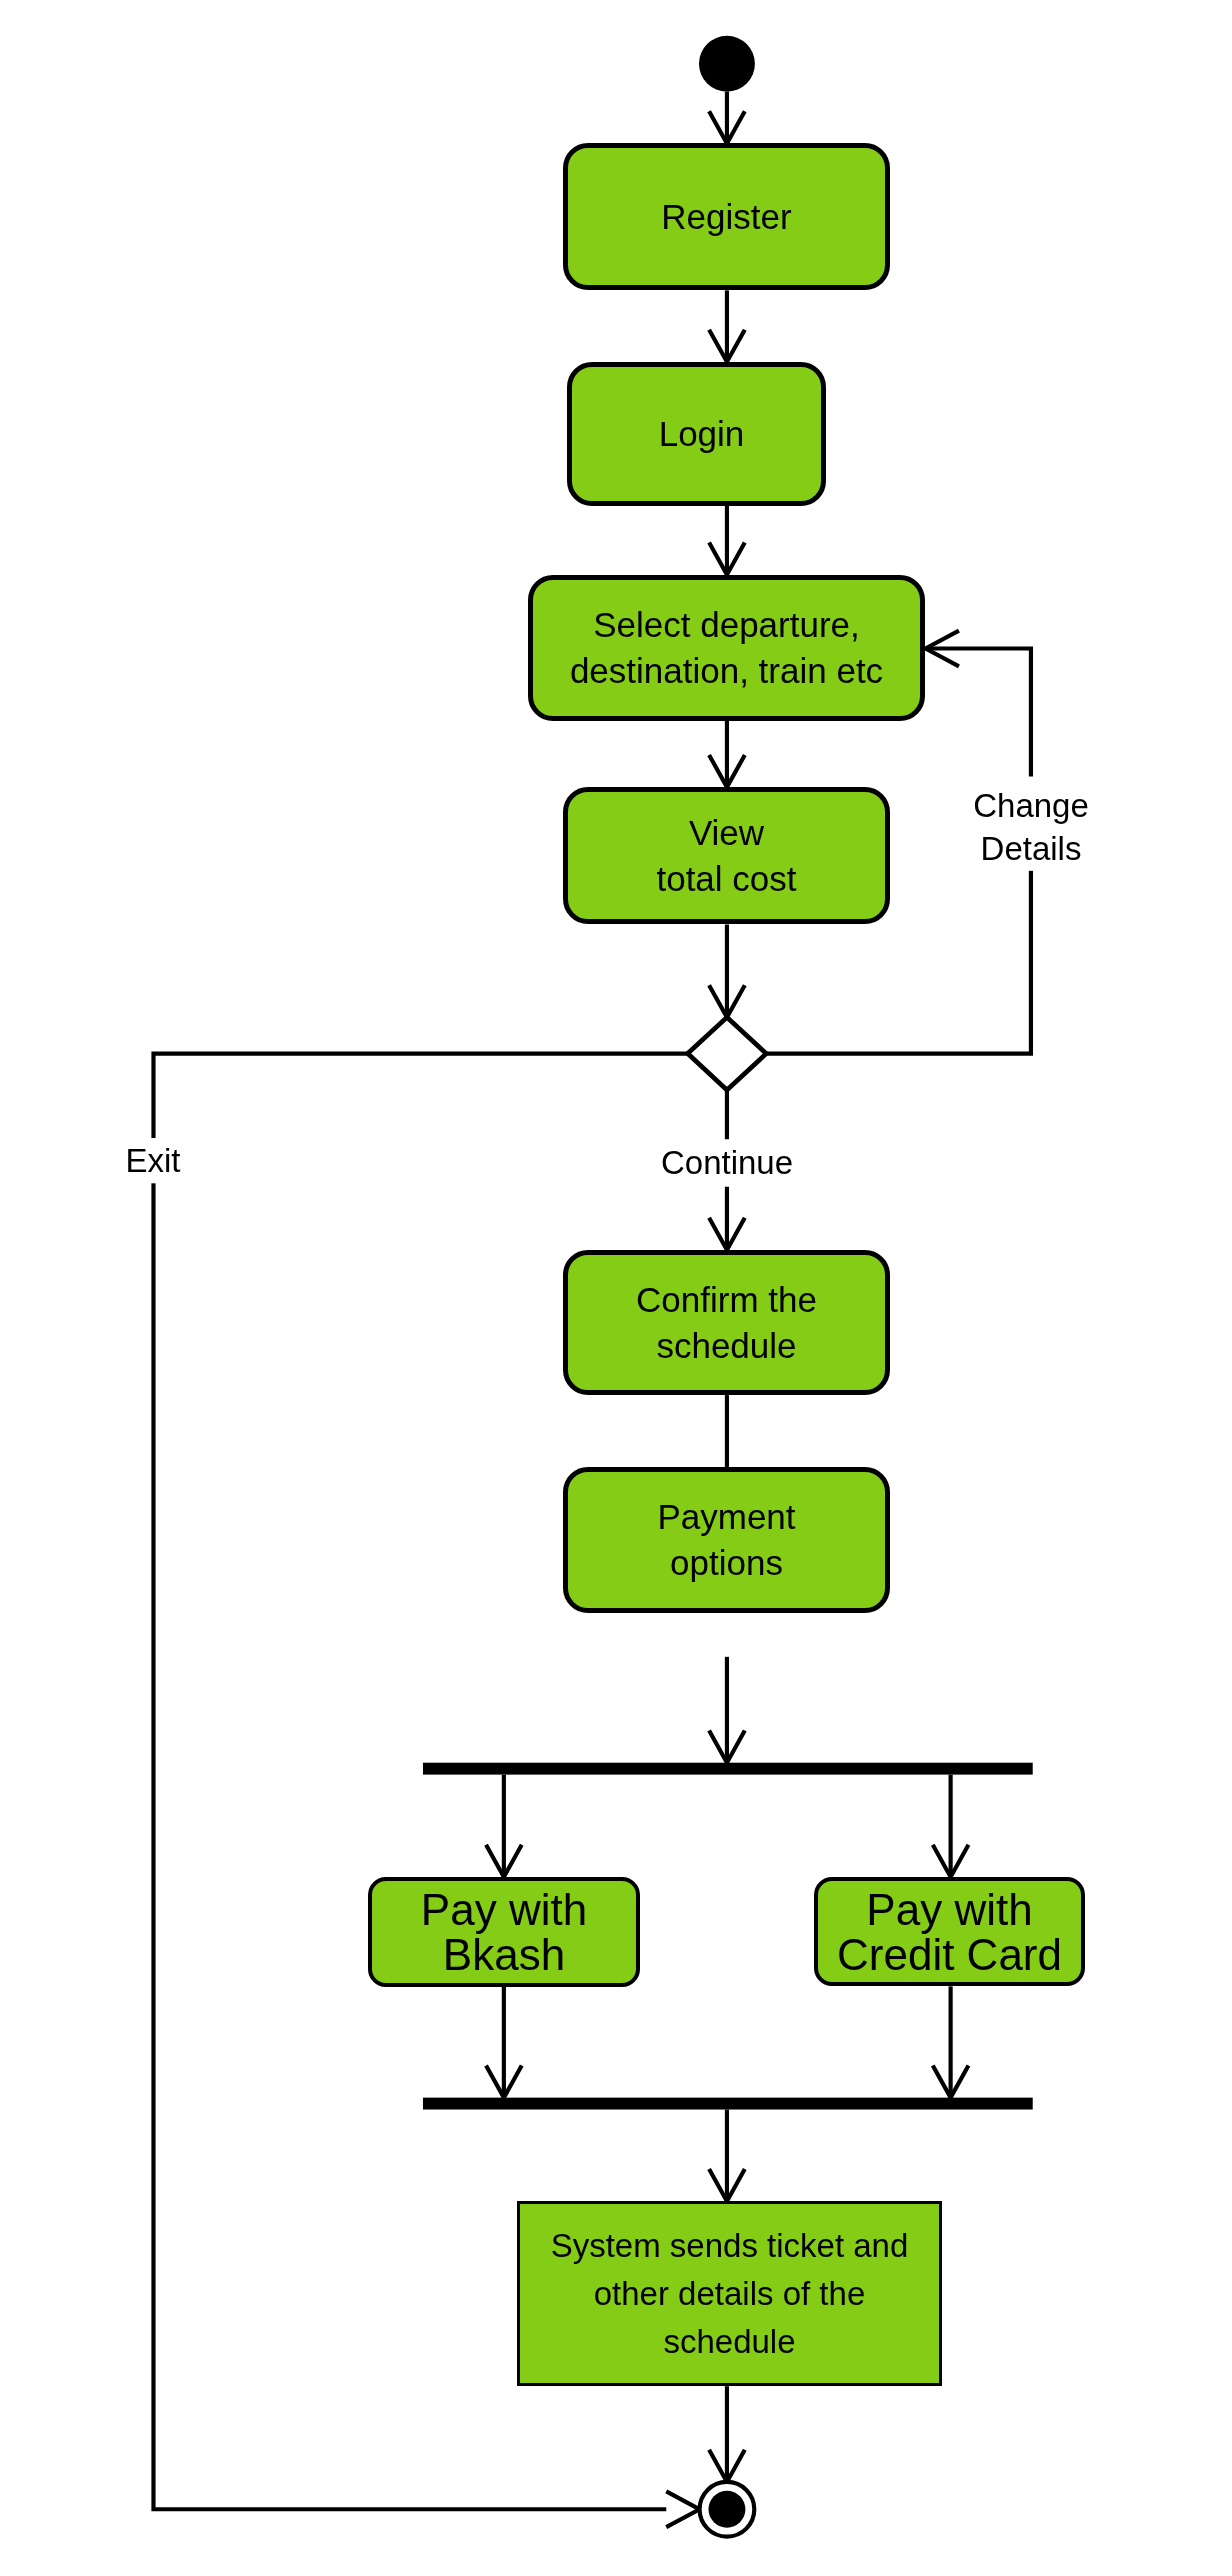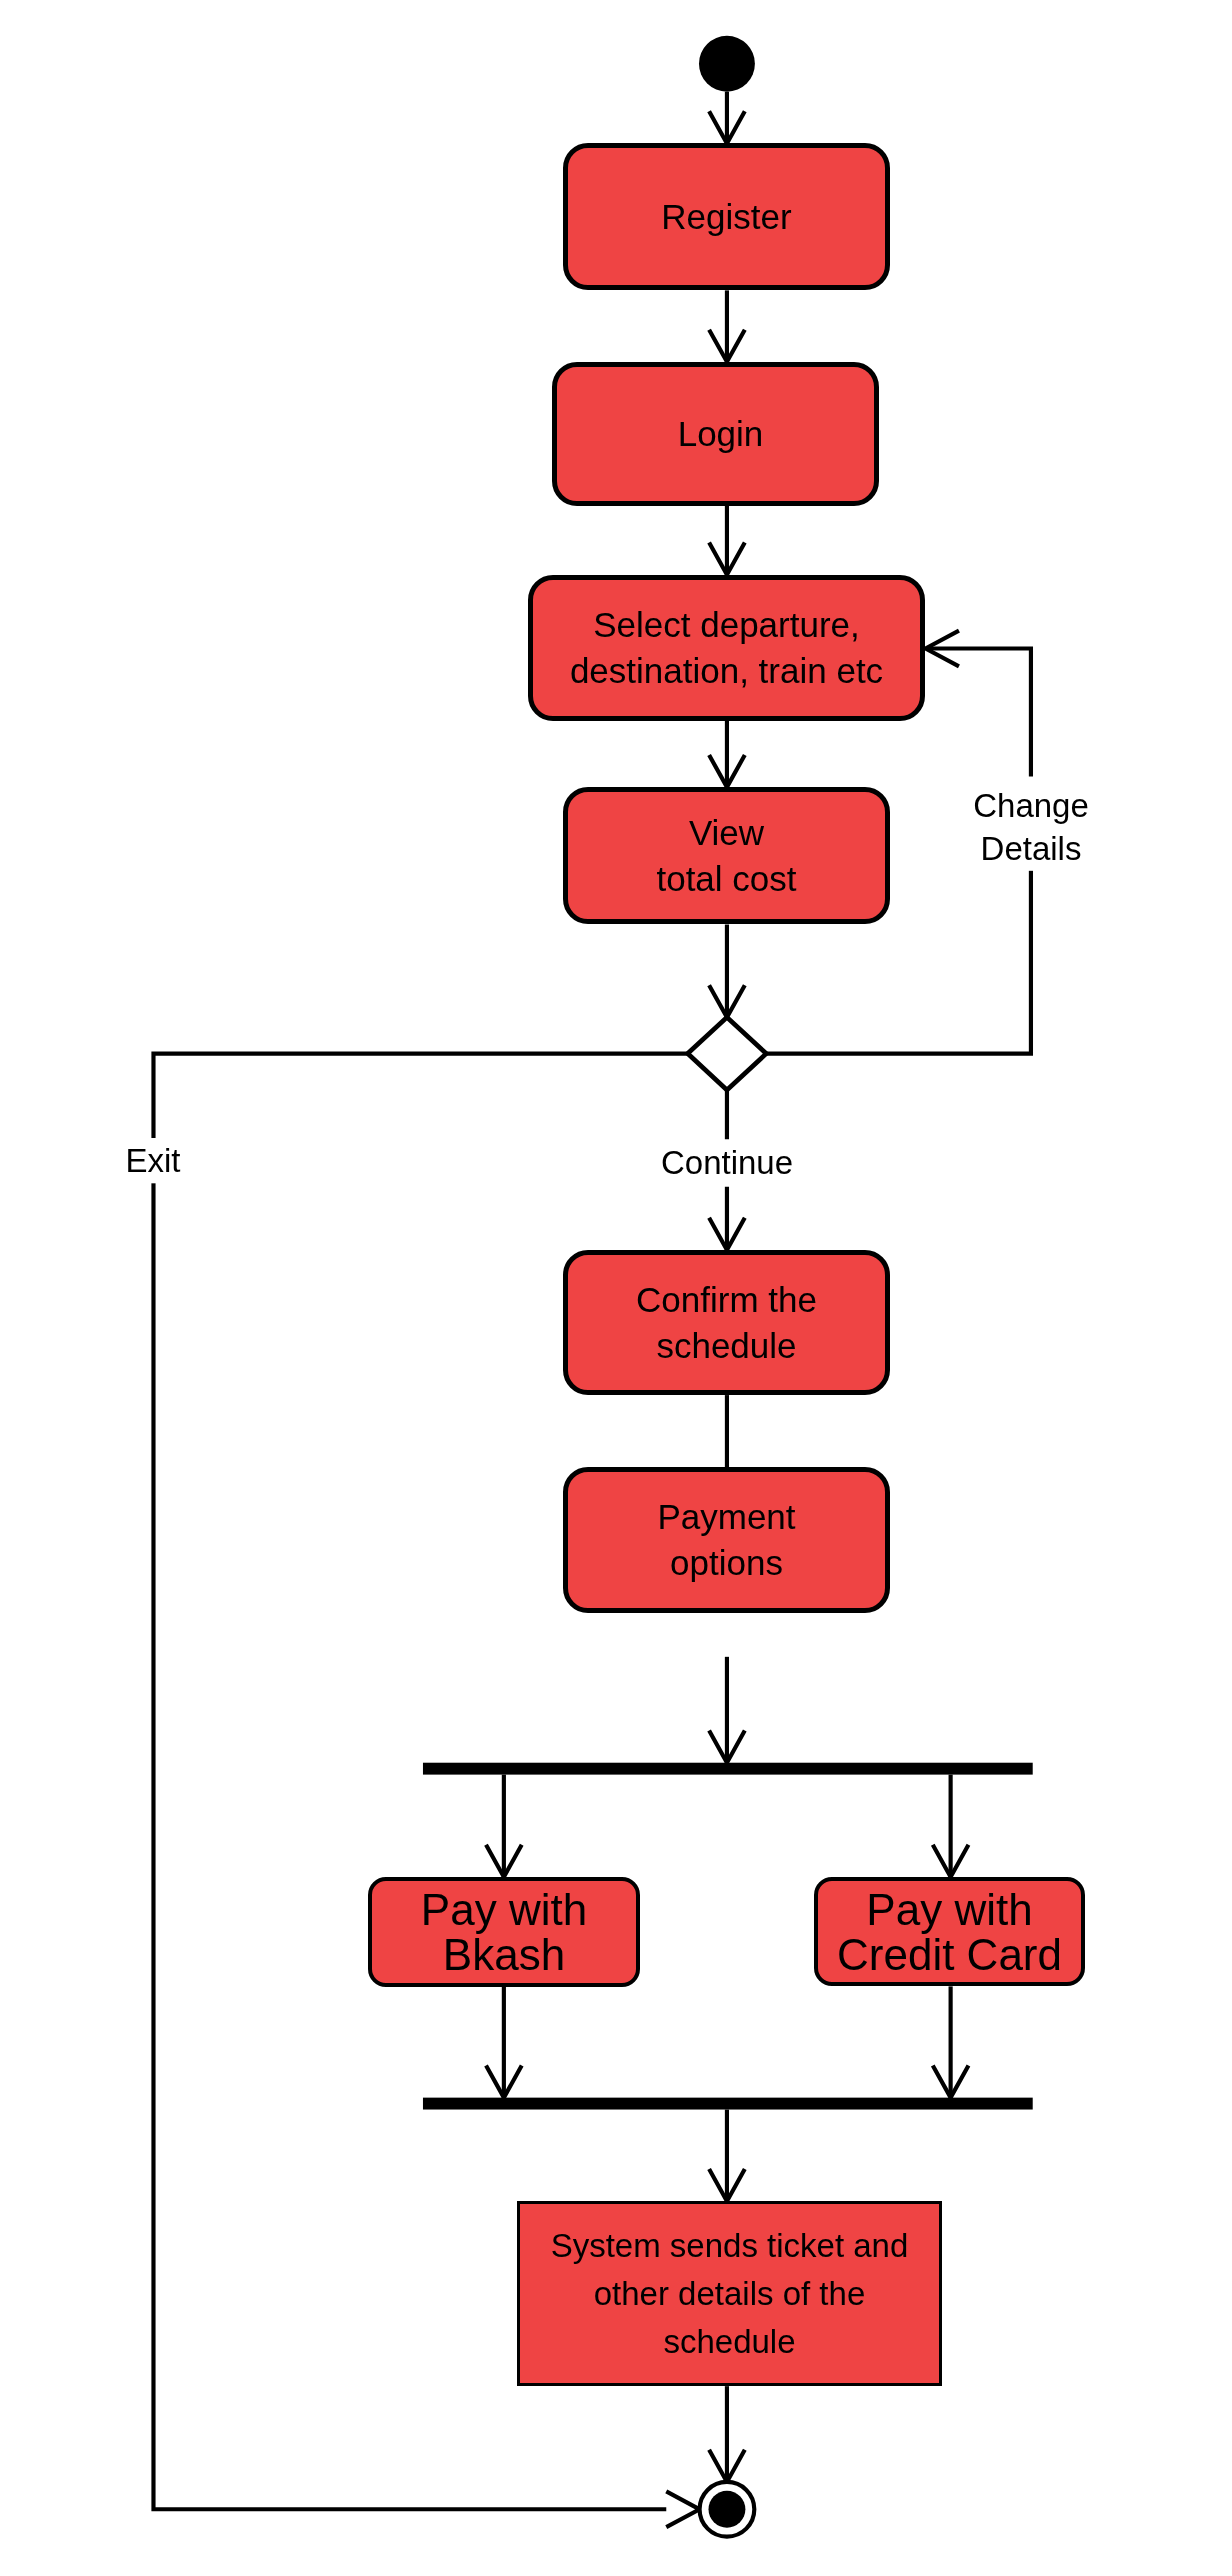--- a/index.html
+++ b/index.html
@@ -17,21 +17,21 @@
     overflow: hidden;
   }
   #wires {
     position: absolute;
     left: 0;
     top: 0;
   }
   .node {
     position: absolute;
     box-sizing: border-box;
-    background: #ef4444;
+    background: #84cc16;
     border: 5.4px solid #000000;
     border-radius: 25px;
     display: flex;
     flex-direction: column;
     align-items: center;
     justify-content: center;
     text-align: center;
     font-size: 35px;
     line-height: 46px;
     color: #000000;
@@ -160,21 +160,21 @@
     <g>
       <circle cx="1222" cy="4218" r="46" fill="#ffffff" stroke="#000000" stroke-width="7"></circle>
       <circle cx="1222" cy="4218" r="31" fill="#000000" stroke="none"></circle>
     </g>
   </svg>
 
   <div class="node" style="left:563px; top:143px; width:327px; height:147px;">
     <span>Register</span>
   </div>
 
-  <div class="node" style="left:552px; top:362px; width:327px; height:144px;padding-left:10px;">
+  <div class="node" style="left:567px; top:362px; width:259px; height:144px;padding-left:10px;">
     <span>Login</span>
   </div>
 
   <div class="node" style="left:528px; top:575px; width:397px; height:146px;">
     <span>Select departure,</span>
     <span>destination, train etc</span>
   </div>
 
   <div class="node" style="left:563px; top:787px; width:327px; height:137px;">
     <span>View</span>

